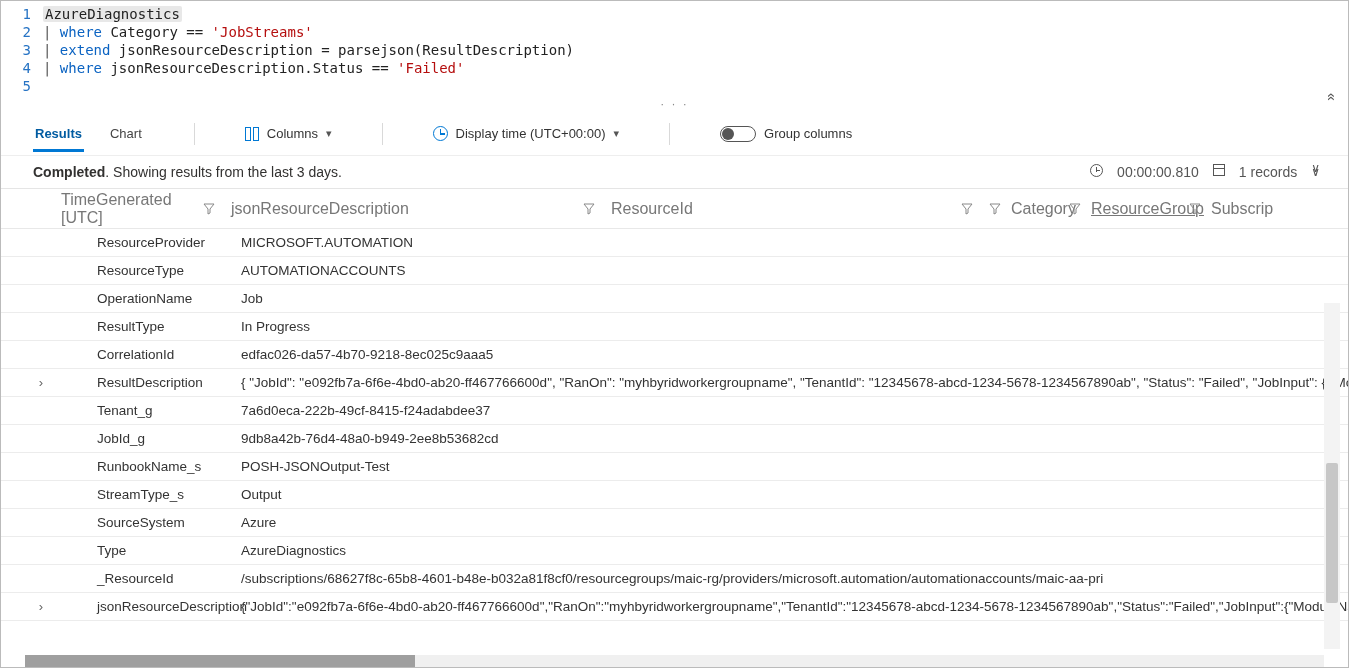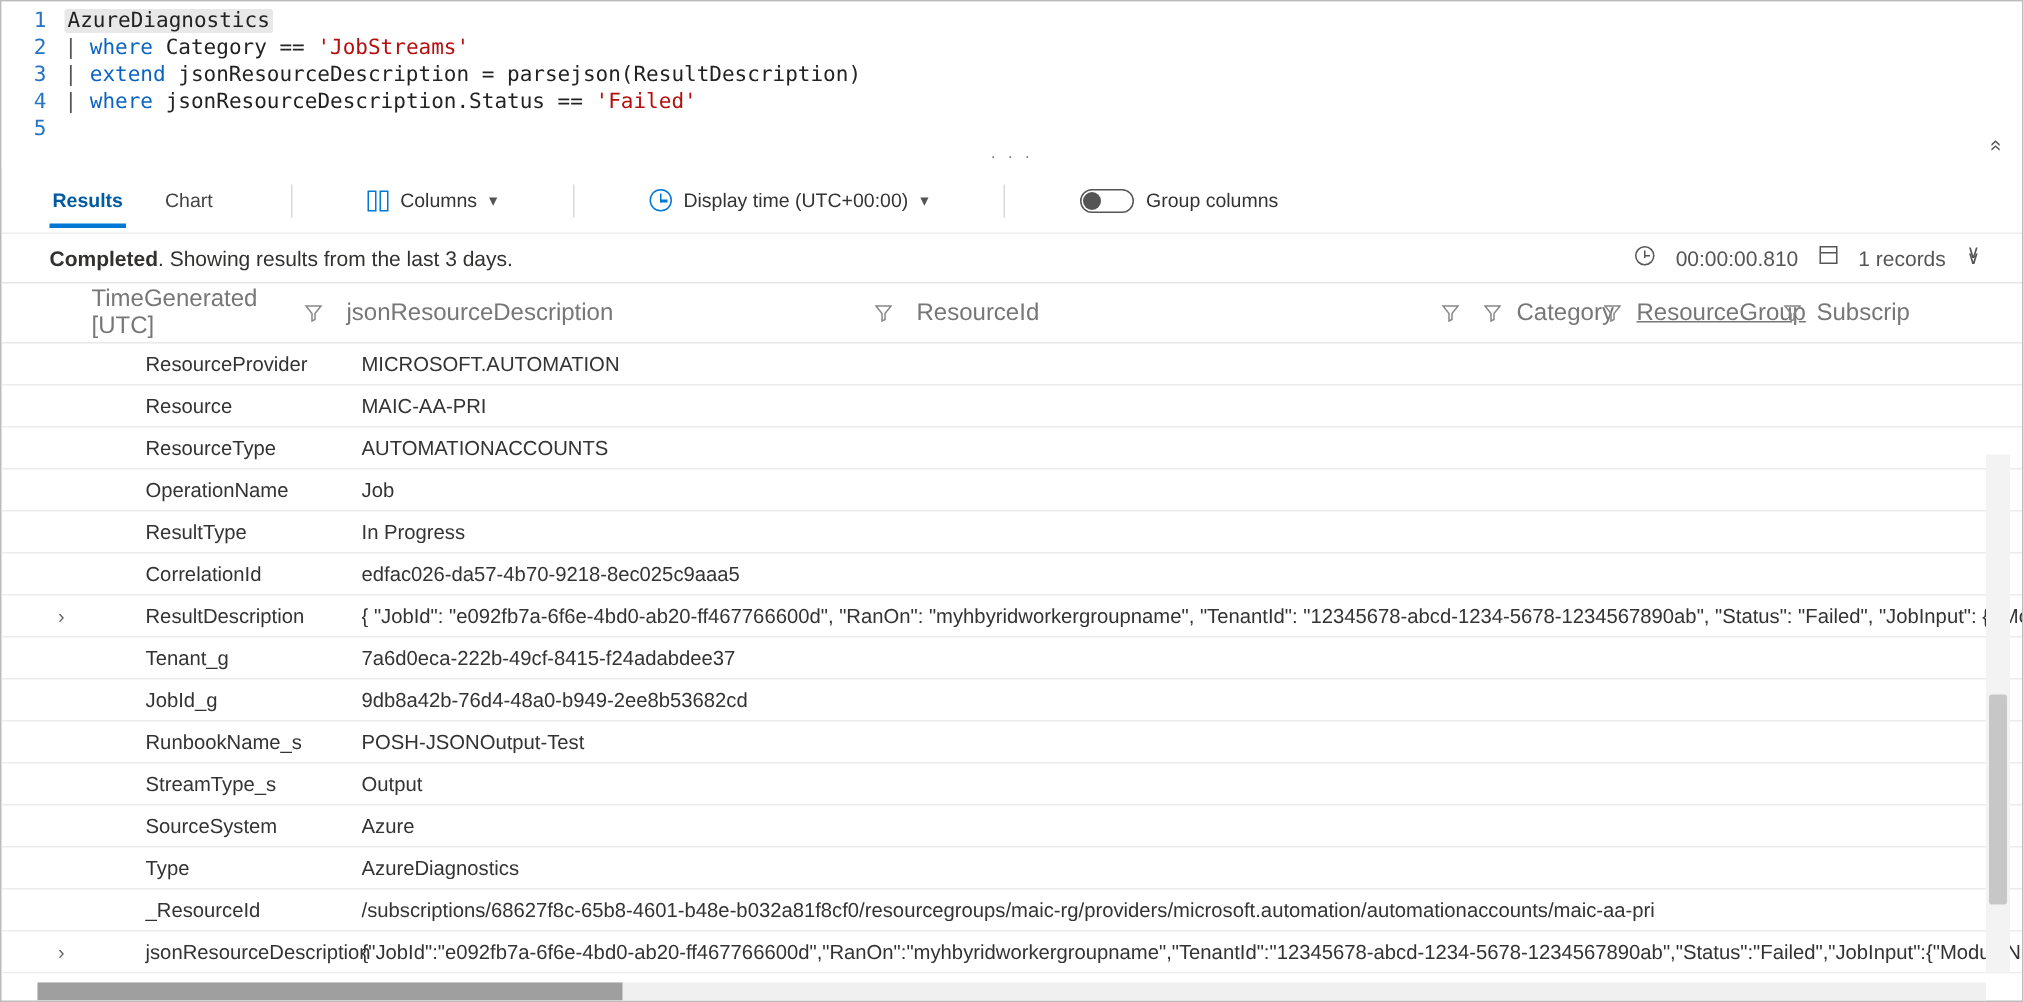--- a/index.html
+++ b/index.html
@@ -305,25 +305,20 @@
 
   <div class="detail-rows" id="detail-rows">
 
   <div class="drow">
         <div class="expander"></div>
         <div class="key">ResourceProvider</div>
         <div class="val">MICROSOFT.AUTOMATION</div>
       </div>
       <div class="drow">
         <div class="expander"></div>
-        <div class="key">Resource</div>
-        <div class="val">MAIC-AA-PRI</div>
-      </div>
-      <div class="drow">
-        <div class="expander"></div>
         <div class="key">ResourceType</div>
         <div class="val">AUTOMATIONACCOUNTS</div>
       </div>
       <div class="drow">
         <div class="expander"></div>
         <div class="key">OperationName</div>
         <div class="val">Job</div>
       </div>
       <div class="drow">
         <div class="expander"></div>

